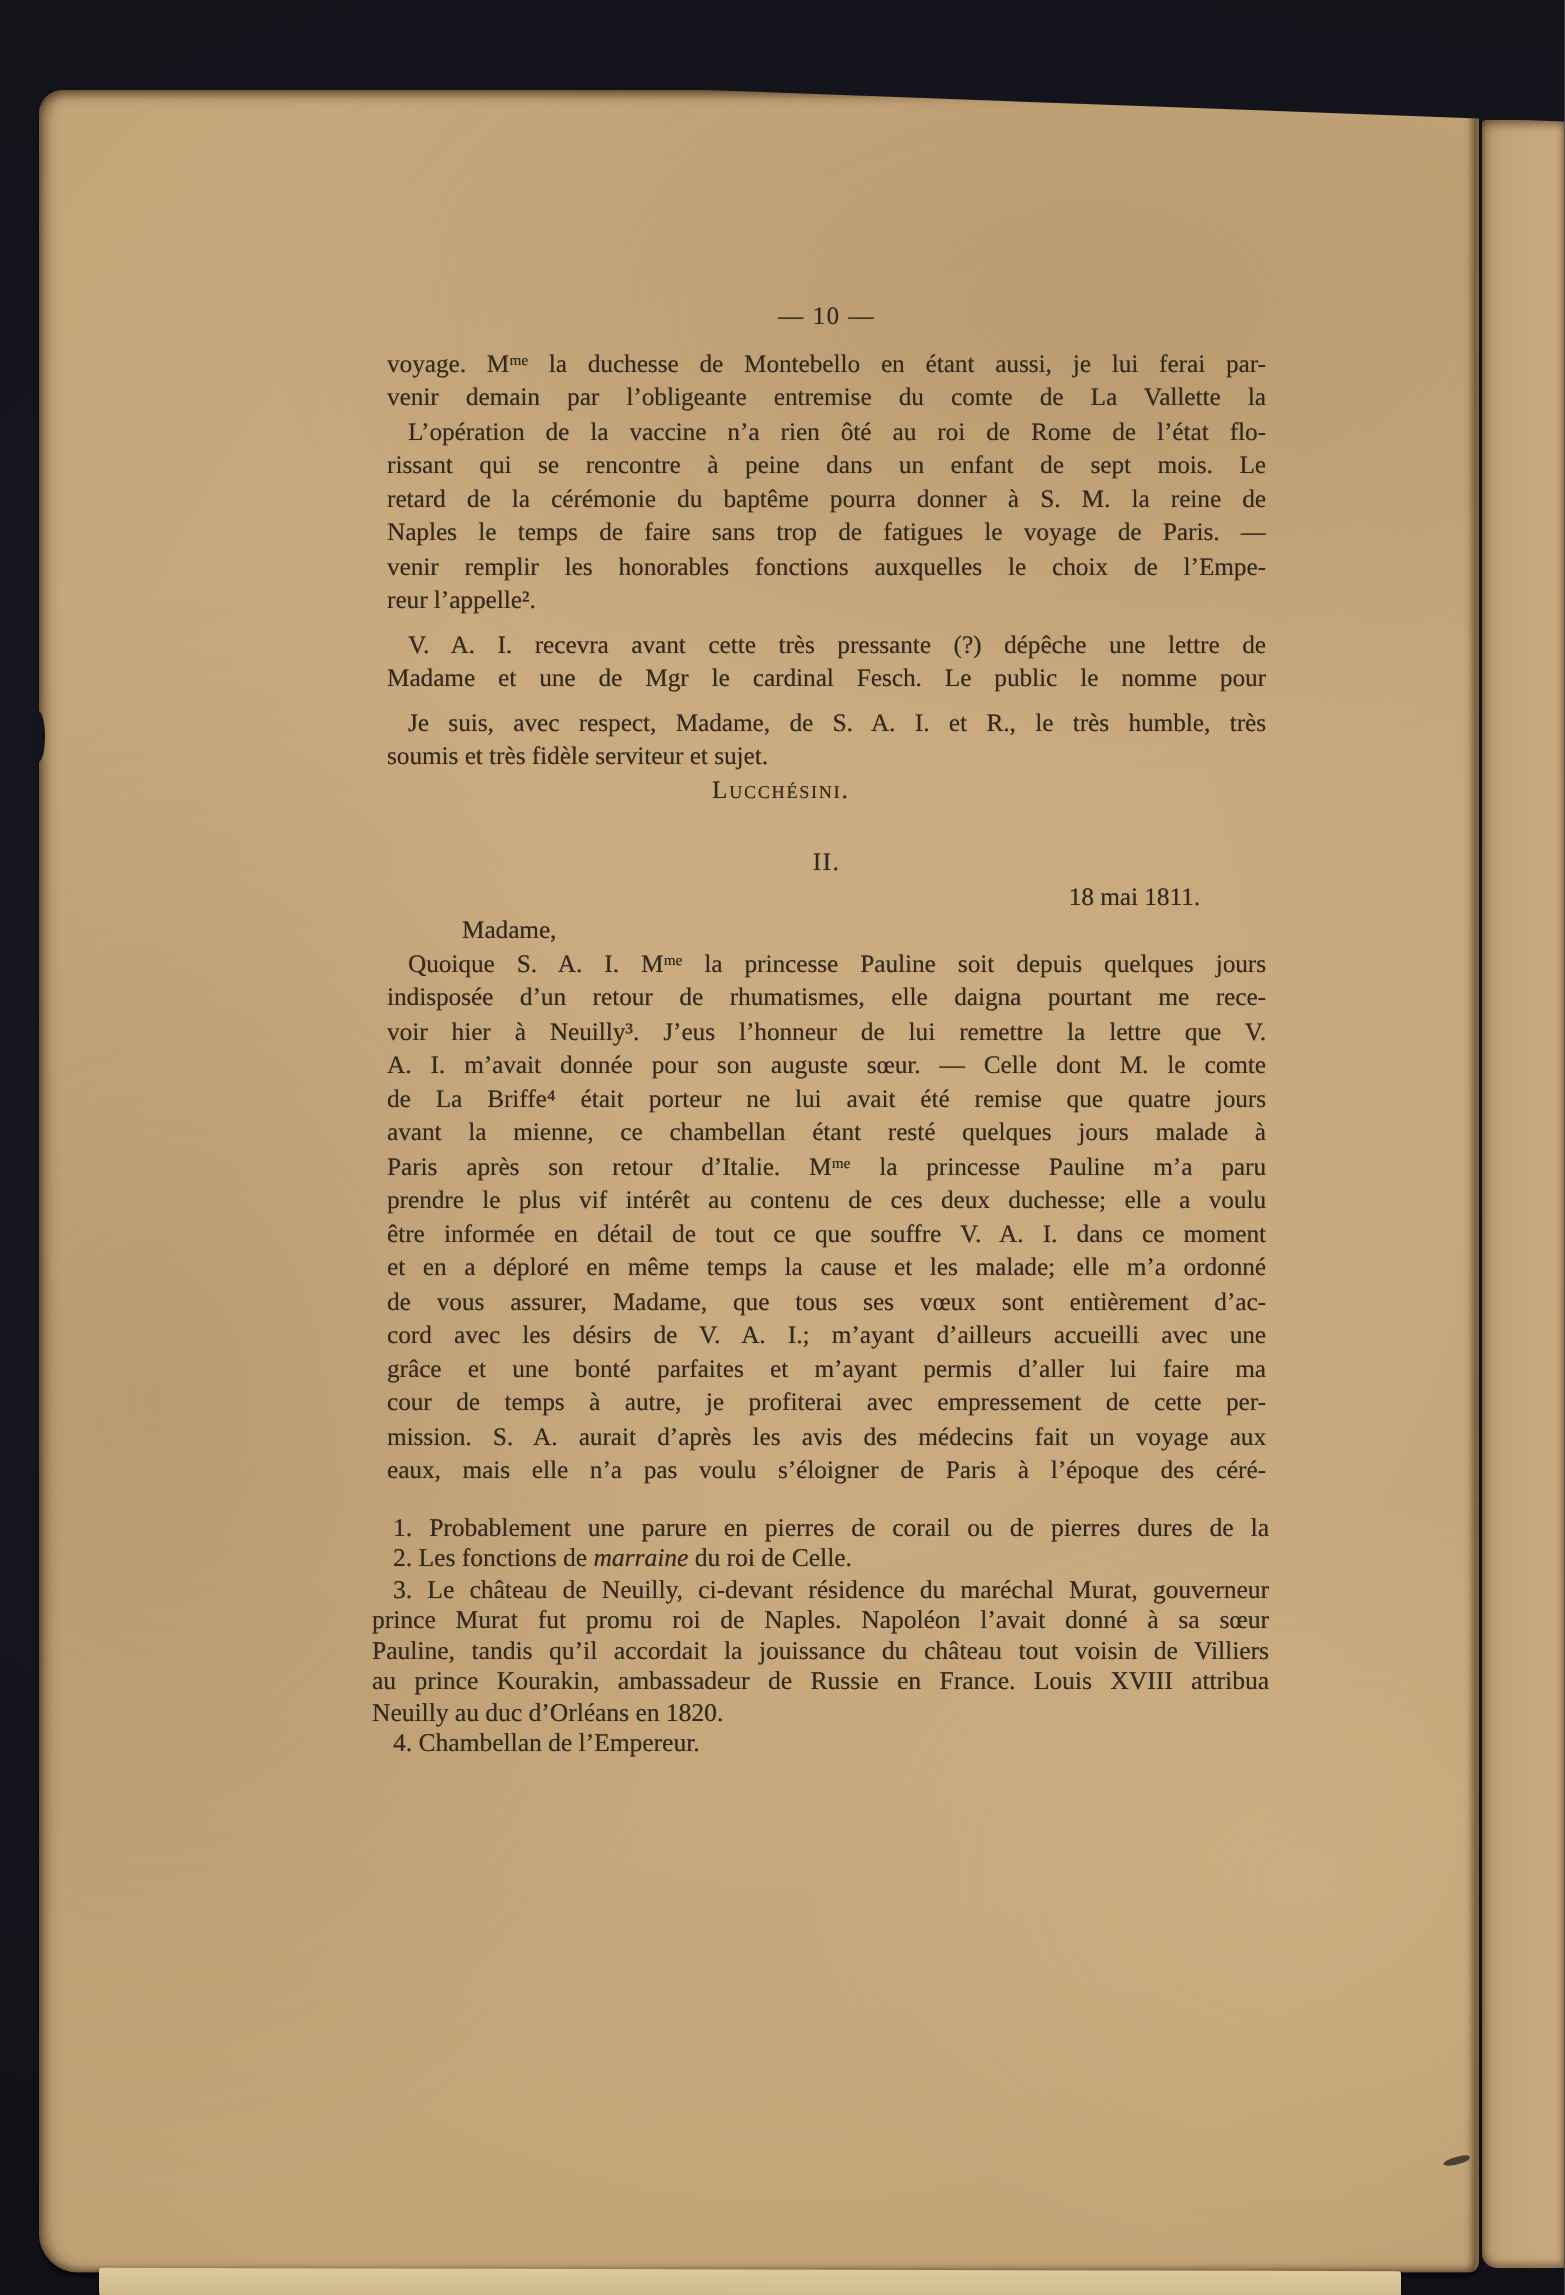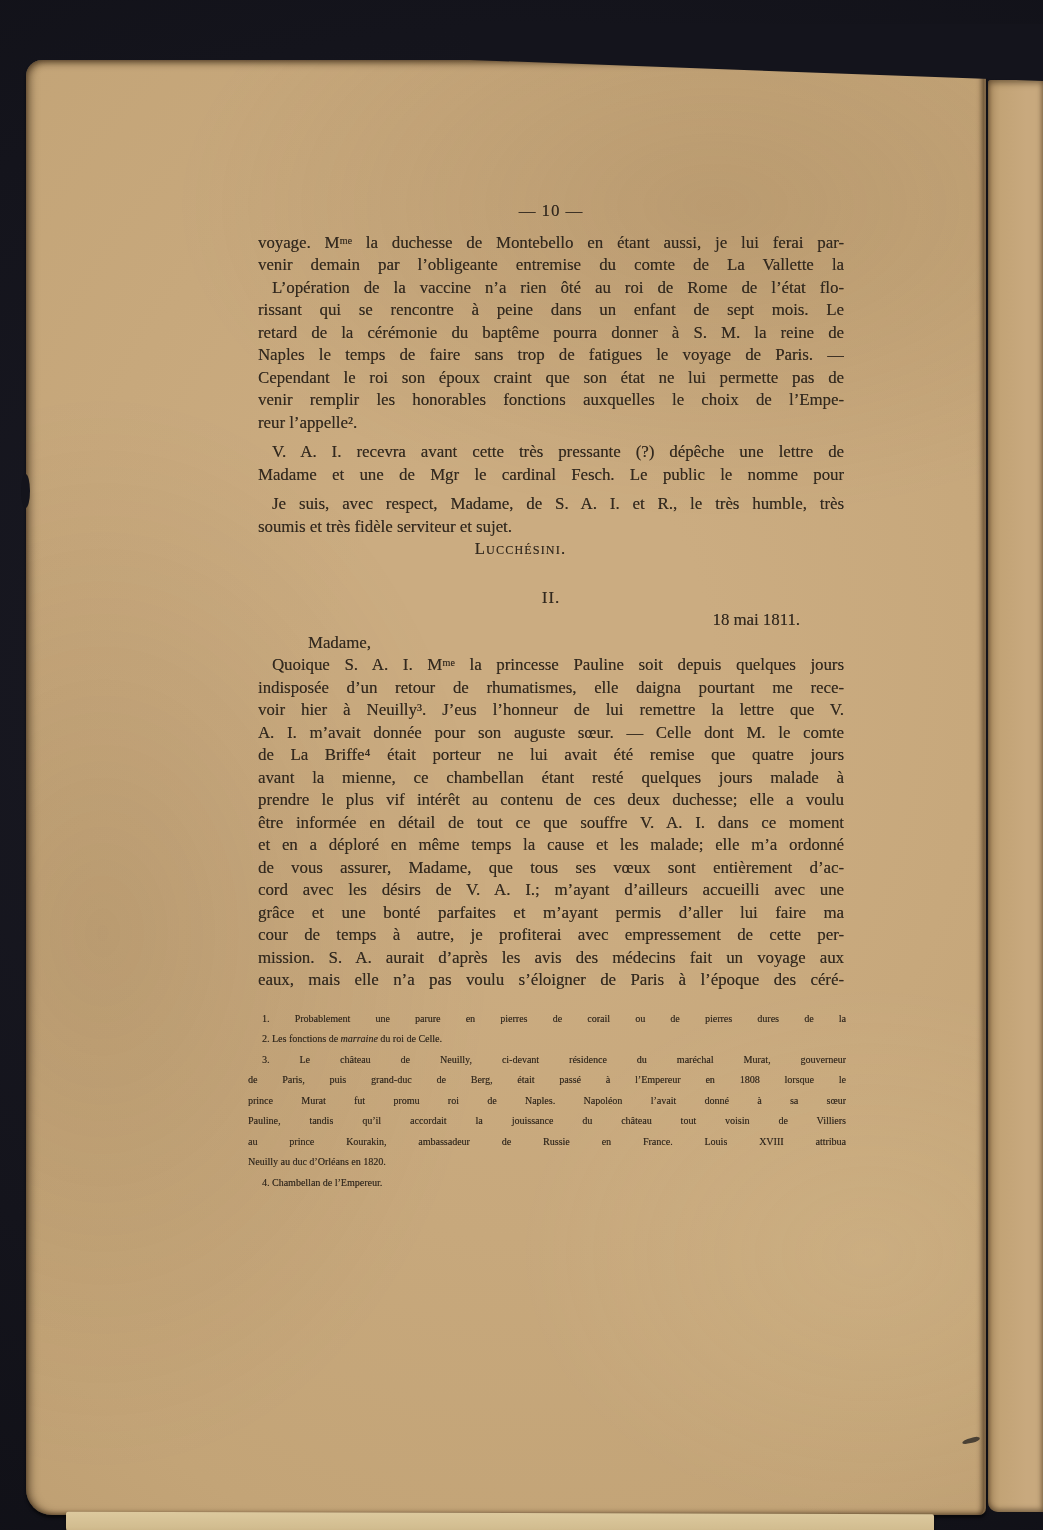--- a/index.html
+++ b/index.html
@@ -115,21 +115,21 @@
     text-align: center;
     letter-spacing: 1px;
   }
   .dateline { text-align: right; padding-right: 44px; }
   .salutation { text-indent: 50px; }
 
   .footnotes {
     margin-top: 17px;
     margin-left: -10px;
     width: 598px;
-    font-size: 10px;
+    font-size: 17px;
     line-height: 20.5px;
   }
   .footnotes .line { height: 20.5px; }
   .it { font-style: italic; }
 </style>
 </head>
 <body>
 
 <div class="scene">
 
@@ -144,21 +144,20 @@
       <section>
         <div class="para">
           <div class="line">voyage. Mᵐᵉ la duchesse de Montebello en étant aussi, je lui ferai par-</div>
           <div class="line">venir demain par l’obligeante entremise du comte de La Vallette la</div>
         </div>
         <div class="para">
           <div class="line ind">L’opération de la vaccine n’a rien ôté au roi de Rome de l’état flo-</div>
           <div class="line">rissant qui se rencontre à peine dans un enfant de sept mois. Le</div>
           <div class="line">retard de la cérémonie du baptême pourra donner à S. M. la reine de</div>
           <div class="line">Naples le temps de faire sans trop de fatigues le voyage de Paris. —</div>
-          <div class="line">Cependant le roi son époux craint que son état ne lui permette pas de</div>
           <div class="line">venir remplir les honorables fonctions auxquelles le choix de l’Empe-</div>
           <div class="line end">reur l’appelle².</div>
         </div>
         <div class="para para-gap">
           <div class="line ind">V. A. I. recevra avant cette très pressante (?) dépêche une lettre de</div>
           <div class="line">Madame et une de Mgr le cardinal Fesch. Le public le nomme pour</div>
         </div>
         <div class="para para-gap">
           <div class="line ind">Je suis, avec respect, Madame, de S. A. I. et R., le très humble, très</div>
           <div class="line end">soumis et très fidèle serviteur et sujet.</div>
@@ -170,20 +169,21 @@
         <div class="heading">II.</div>
         <div class="dateline">18 mai 1811.</div>
         <div class="salutation">Madame,</div>
         <div class="para">
           <div class="line ind">Quoique S. A. I. Mᵐᵉ la princesse Pauline soit depuis quelques jours</div>
           <div class="line">indisposée d’un retour de rhumatismes, elle daigna pourtant me rece-</div>
           <div class="line">voir hier à Neuilly³. J’eus l’honneur de lui remettre la lettre que V.</div>
           <div class="line">A. I. m’avait donnée pour son auguste sœur. — Celle dont M. le comte</div>
           <div class="line">de La Briffe⁴ était porteur ne lui avait été remise que quatre jours</div>
           <div class="line">avant la mienne, ce chambellan étant resté quelques jours malade à</div>
+          <div class="line">Paris après son retour d’Italie. Mᵐᵉ la princesse Pauline m’a paru</div>
           <div class="line">prendre le plus vif intérêt au contenu de ces deux duchesse; elle a voulu</div>
           <div class="line">être informée en détail de tout ce que souffre V. A. I. dans ce moment</div>
           <div class="line">et en a déploré en même temps la cause et les malade; elle m’a ordonné</div>
           <div class="line">de vous assurer, Madame, que tous ses vœux sont entièrement d’ac-</div>
           <div class="line">cord avec les désirs de V. A. I.; m’ayant d’ailleurs accueilli avec une</div>
           <div class="line">grâce et une bonté parfaites et m’ayant permis d’aller lui faire ma</div>
           <div class="line">cour de temps à autre, je profiterai avec empressement de cette per-</div>
           <div class="line">mission. S. A. aurait d’après les avis des médecins fait un voyage aux</div>
           <div class="line">eaux, mais elle n’a pas voulu s’éloigner de Paris à l’époque des céré-</div>
         </div>
@@ -191,21 +191,20 @@
 
       <section class="footnotes">
         <div class="para">
           <div class="line ind">1. Probablement une parure en pierres de corail ou de pierres dures de la</div>
         </div>
         <div class="para">
           <div class="line ind end"><span>2. Les fonctions de </span><span class="it">marraine</span><span> du roi de Celle.</span></div>
         </div>
         <div class="para">
           <div class="line ind">3. Le château de Neuilly, ci-devant résidence du maréchal Murat, gouverneur</div>
-          <div class="line">de Paris, puis grand-duc de Berg, était passé à l’Empereur en 1808 lorsque le</div>
           <div class="line">prince Murat fut promu roi de Naples. Napoléon l’avait donné à sa sœur</div>
           <div class="line">Pauline, tandis qu’il accordait la jouissance du château tout voisin de Villiers</div>
           <div class="line">au prince Kourakin, ambassadeur de Russie en France. Louis XVIII attribua</div>
           <div class="line end">Neuilly au duc d’Orléans en 1820.</div>
         </div>
         <div class="para">
           <div class="line ind end">4. Chambellan de l’Empereur.</div>
         </div>
       </section>
 

